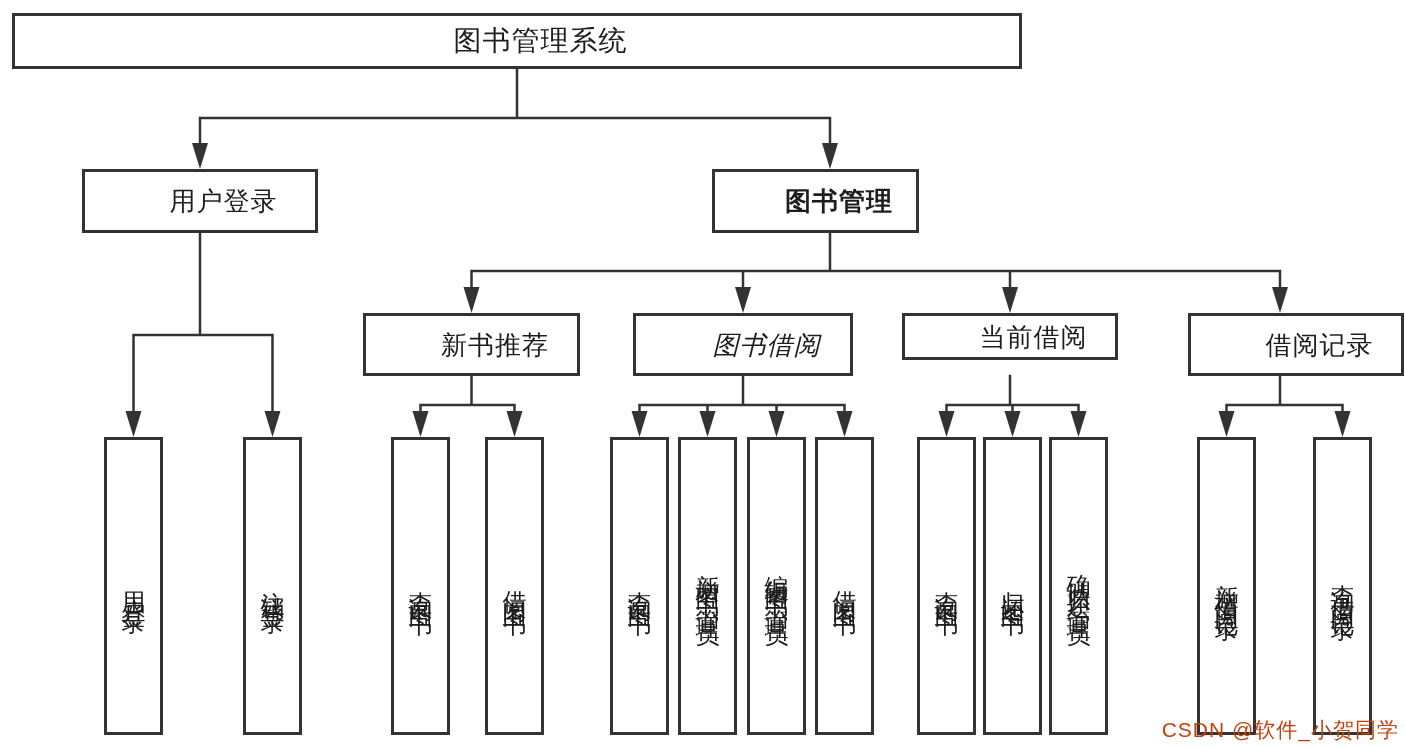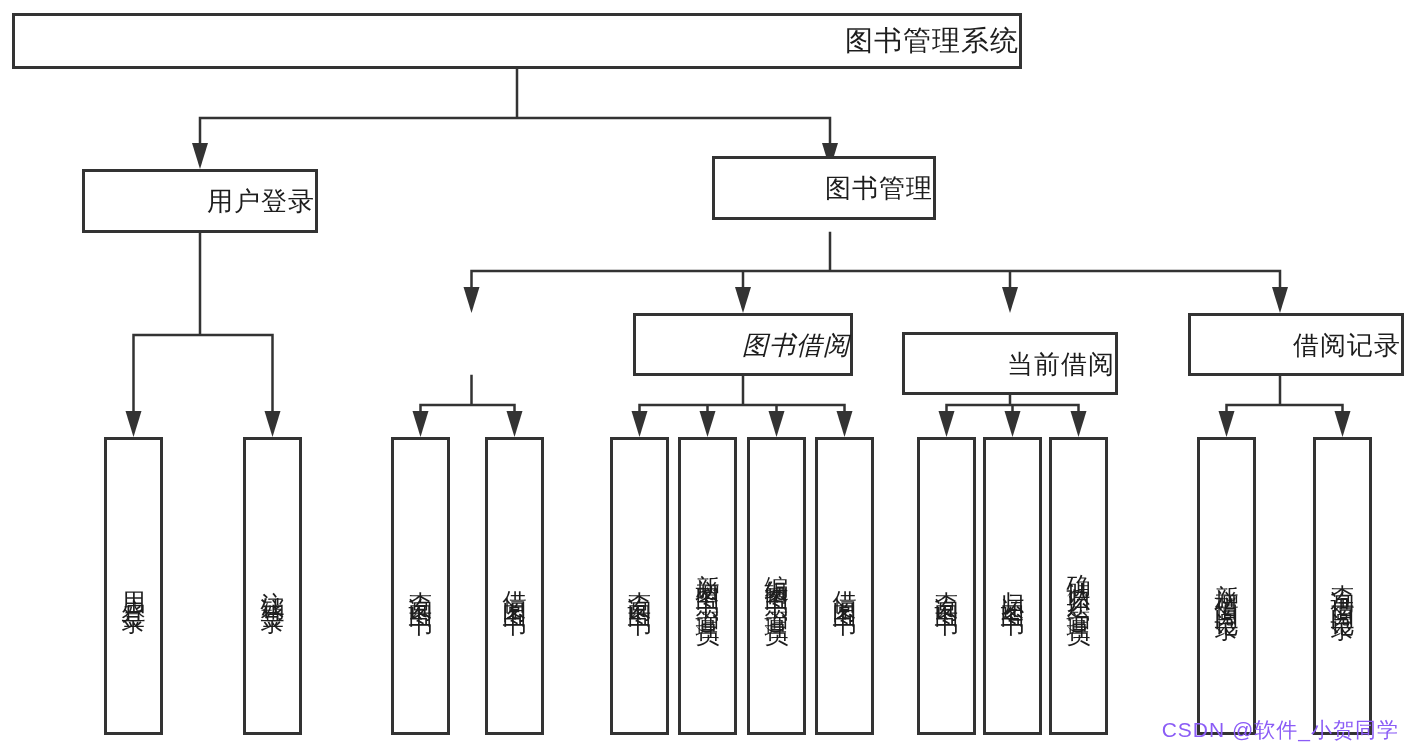--- a/index.html
+++ b/index.html
@@ -2,38 +2,38 @@
 <html><head>
 <meta charset="utf-8">
 <style>
   html,body{margin:0;padding:0;background:#ffffff;}
   .canvas{
     position:relative;width:1405px;height:747px;background:#ffffff;
     font-family:"Liberation Sans",sans-serif;overflow:hidden;color:#1d1d1d;
   }
   .box{
     position:absolute;background:#ffffff;border:3px solid #333333;
-    box-sizing:border-box;display:flex;align-items:center;justify-content:flex-end;
+    box-sizing:border-box;display:flex;align-items:center;justify-content:center;
     text-align:center;letter-spacing:1px;z-index:2;padding-left:47px;
   }
   .hlabel{font-size:26px;line-height:1;white-space:nowrap;}
   .root .hlabel{font-size:28px;}
   .vbox{
     position:absolute;background:#ffffff;border:3px solid #333333;
     box-sizing:border-box;display:flex;align-items:center;justify-content:center;
     top:437px;width:59px;height:298px;z-index:2;
   }
   .vtext{
     writing-mode:vertical-rl;text-orientation:mixed;
     font-size:24px;line-height:1;letter-spacing:7px;white-space:nowrap;
   }
   .wires{position:absolute;left:0;top:0;z-index:1;}
   .watermark{
     position:absolute;right:6px;bottom:3px;z-index:5;
-    font-size:21px;color:#8b5cf6;letter-spacing:1px;white-space:nowrap;
+    font-size:21px;color:#c2410c;letter-spacing:1px;white-space:nowrap;
   }
 </style>
 </head>
 <body>
 
 <div class="canvas">
 
   <svg class="wires" width="1405" height="747" viewBox="0 0 1405 747">
     <g stroke="#333333" stroke-width="2.5" fill="none" stroke-linecap="square">
 
@@ -74,28 +74,31 @@
     </g>
   </svg>
 
   <div class="box root" style="left:12px;top:13px;width:1010px;height:56px;">
     <span class="hlabel">图书管理系统</span>
   </div>
 
   <div class="box" style="left:82px;top:169px;width:236px;height:64px;">
     <span class="hlabel">用户登录</span>
   </div>
-  <div class="box" style="left:712px;top:156px;width:224px;height:64px;">
+  <div class="box" style="left:712px;top:169px;width:207px;height:64px;font-weight:bold;">
     <span class="hlabel">图书管理</span>
   </div>
 
+  <div class="box" style="left:363px;top:313px;width:217px;height:63px;">
+    <span class="hlabel">新书推荐</span>
+  </div>
   <div class="box" style="left:633px;top:313px;width:220px;height:63px;font-style:italic;">
     <span class="hlabel">图书借阅</span>
   </div>
-  <div class="box" style="left:902px;top:332px;width:216px;height:63px;">
+  <div class="box" style="left:902px;top:313px;width:216px;height:47px;">
     <span class="hlabel">当前借阅</span>
   </div>
   <div class="box" style="left:1188px;top:313px;width:216px;height:63px;">
     <span class="hlabel">借阅记录</span>
   </div>
 
   <div class="vbox" style="left:104px;">
     <span class="vtext">用户登录</span>
   </div>
   <div class="vbox" style="left:243px;">

